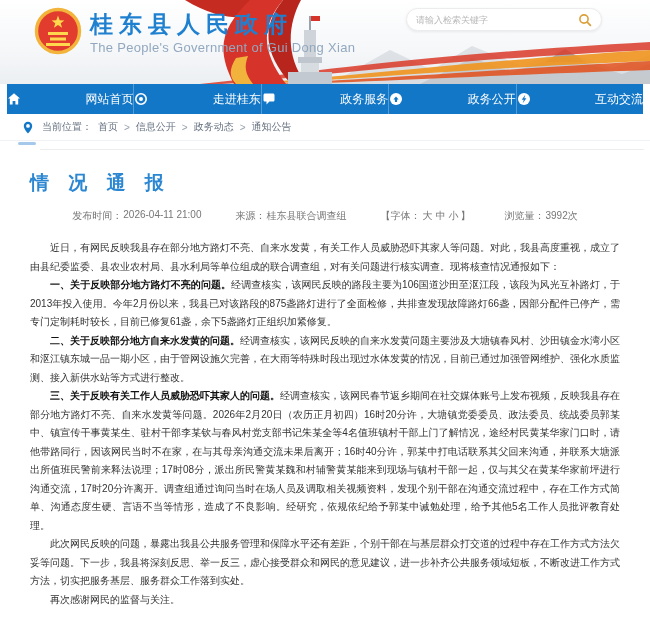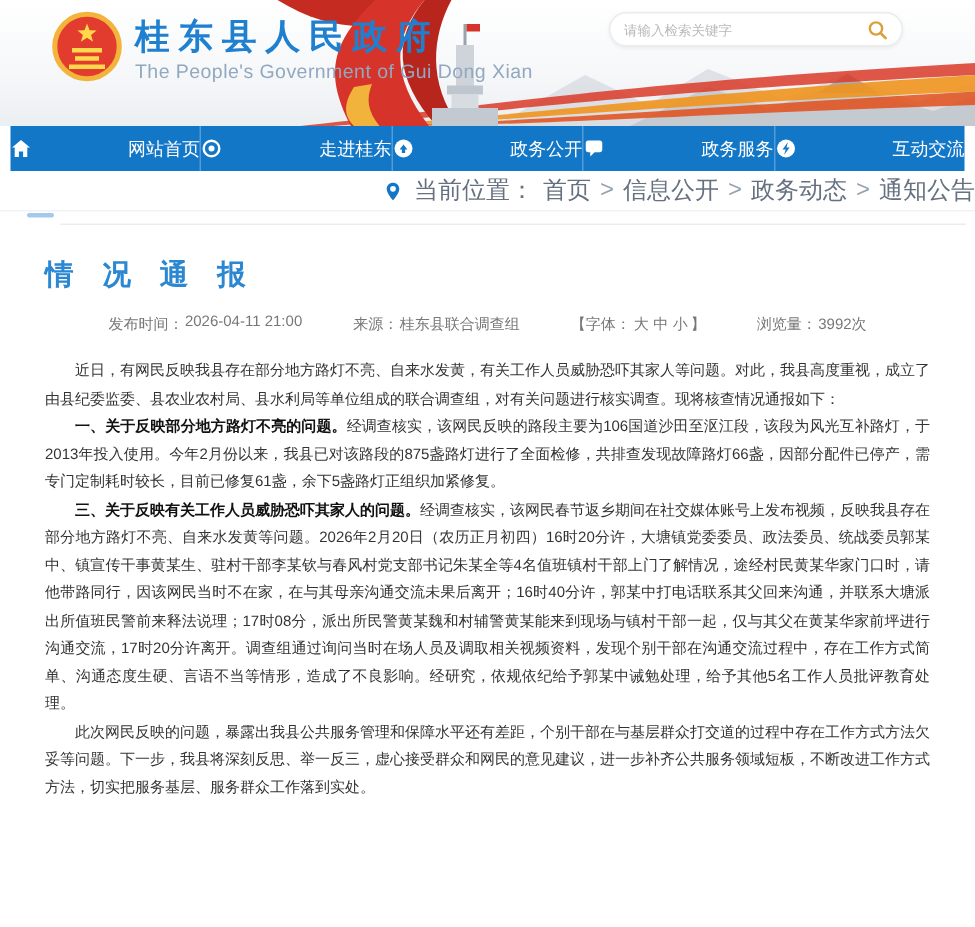--- a/index.html
+++ b/index.html
@@ -25,21 +25,21 @@
   .search-box input::placeholder{color:#b9b9b9;}
   .search-btn{width:14px;height:14px;display:flex;align-items:center;justify-content:center;cursor:pointer;}
 
   
   .main-nav{margin:0 7px;height:30px;background:var(--accent-blue);display:flex;}
   .nav-item{flex:1;display:flex;align-items:center;justify-content:space-between;gap:8px;color:#fff;font-size:12px;cursor:pointer;border-right:1px solid rgba(255,255,255,.28);}
   .nav-item:last-child{border-right:none;}
   .nav-item .ic{width:14px;height:14px;display:inline-flex;}
 
   
-  .breadcrumb-bar{height:27px;display:flex;align-items:center;gap:6px;padding-left:22px;font-size:16px;color:#667180;background:#fff;border-bottom:1px solid #f0f2f5;justify-content:flex-end;}
+  .breadcrumb-bar{height:27px;display:flex;align-items:center;gap:6px;padding-left:22px;font-size:10px;color:#667180;background:#fff;border-bottom:1px solid #f0f2f5;}
   .breadcrumb-bar .pin{width:12px;height:13px;display:inline-flex;margin-right:2px;}
   .crumb{cursor:pointer;color:#667180;}
   .crumb-sep{color:#98a2ad;}
   .sub-divider{position:relative;height:11px;}
   .accent-chip{position:absolute;left:18px;top:1px;width:18px;height:3px;background:#a5c9ea;border-radius:2px;}
   .card-top-line{position:absolute;left:40px;right:6px;top:8px;border-top:1px solid #ededed;}
 
   
   .content{padding:4px 30px 0;}
   .article-title{color:var(--article-title-blue);font-size:19px;font-weight:bold;letter-spacing:7px;margin:14px 0 13px;}
@@ -120,33 +120,33 @@
         <svg viewBox="0 0 14 14" aria-hidden="true">
             <circle cx="7" cy="7" r="5.2" fill="none" stroke="#fff" stroke-width="1.6"></circle>
             <circle cx="7" cy="7" r="2" fill="#fff"></circle>
           </svg>
       </span>
       <span>走进桂东</span>
     </div>
     <div class="nav-item">
       <span class="ic">
         <svg viewBox="0 0 14 14" aria-hidden="true">
+            <path d="M1.5 3.2 C1.5 2.3 2.2 1.6 3.1 1.6 H10.9 C11.8 1.6 12.5 2.3 12.5 3.2 V7.9 C12.5 8.8 11.8 9.5 10.9 9.5 H7.4 L4.5 12.4 V9.5 H3.1 C2.2 9.5 1.5 8.8 1.5 7.9 Z" fill="#fff"></path>
+          </svg>
+      </span>
+      <span>政务服务</span>
+    </div>
+    <div class="nav-item">
+      <span class="ic">
+        <svg viewBox="0 0 14 14" aria-hidden="true">
             <circle cx="7" cy="7" r="6" fill="#fff"></circle>
             <path d="M4.4 7.6 L7 4.4 L9.6 7.6 H8.1 V10 H5.9 V7.6 Z" fill="#1377c8"></path>
           </svg>
       </span>
       <span>政务公开</span>
-    </div>
-    <div class="nav-item">
-      <span class="ic">
-        <svg viewBox="0 0 14 14" aria-hidden="true">
-            <path d="M1.5 3.2 C1.5 2.3 2.2 1.6 3.1 1.6 H10.9 C11.8 1.6 12.5 2.3 12.5 3.2 V7.9 C12.5 8.8 11.8 9.5 10.9 9.5 H7.4 L4.5 12.4 V9.5 H3.1 C2.2 9.5 1.5 8.8 1.5 7.9 Z" fill="#fff"></path>
-          </svg>
-      </span>
-      <span>政务服务</span>
     </div>
     <div class="nav-item">
       <span class="ic">
         <svg viewBox="0 0 14 14" aria-hidden="true">
             <circle cx="7" cy="7" r="6" fill="#fff"></circle>
             <path d="M8.3 2.7 L4.7 7.7 H6.8 L5.7 11.3 L9.4 6.3 H7.3 Z" fill="#1377c8"></path>
           </svg>
       </span>
       <span>互动交流</span>
     </div>
@@ -194,19 +194,21 @@
       </span>
       <span class="meta-item">
         <span>浏览量：</span>
         <span>3992次</span>
       </span>
     </div>
 
     <div class="article-body">
       <p><b></b><span>近日，有网民反映我县存在部分地方路灯不亮、自来水发黄，有关工作人员威胁恐吓其家人等问题。对此，我县高度重视，成立了由县纪委监委、县农业农村局、县水利局等单位组成的联合调查组，对有关问题进行核实调查。现将核查情况通报如下：</span></p>
       <p><b>一、关于反映部分地方路灯不亮的问题。</b><span>经调查核实，该网民反映的路段主要为106国道沙田至沤江段，该段为风光互补路灯，于2013年投入使用。今年2月份以来，我县已对该路段的875盏路灯进行了全面检修，共排查发现故障路灯66盏，因部分配件已停产，需专门定制耗时较长，目前已修复61盏，余下5盏路灯正组织加紧修复。</span></p>
+      <p><b>二、关于反映部分地方自来水发黄的问题。</b><span>经调查核实，该网民反映的自来水发黄问题主要涉及大塘镇春风村、沙田镇金水湾小区和沤江镇东城一品一期小区，由于管网设施欠完善，在大雨等特殊时段出现过水体发黄的情况，目前已通过加强管网维护、强化水质监测、接入新供水站等方式进行整改。</span></p>
       <p><b>三、关于反映有关工作人员威胁恐吓其家人的问题。</b><span>经调查核实，该网民春节返乡期间在社交媒体账号上发布视频，反映我县存在部分地方路灯不亮、自来水发黄等问题。2026年2月20日（农历正月初四）16时20分许，大塘镇党委委员、政法委员、统战委员郭某中、镇宣传干事黄某生、驻村干部李某钦与春风村党支部书记朱某全等4名值班镇村干部上门了解情况，途经村民黄某华家门口时，请他带路同行，因该网民当时不在家，在与其母亲沟通交流未果后离开；16时40分许，郭某中打电话联系其父回来沟通，并联系大塘派出所值班民警前来释法说理；17时08分，派出所民警黄某魏和村辅警黄某能来到现场与镇村干部一起，仅与其父在黄某华家前坪进行沟通交流，17时20分许离开。调查组通过询问当时在场人员及调取相关视频资料，发现个别干部在沟通交流过程中，存在工作方式简单、沟通态度生硬、言语不当等情形，造成了不良影响。经研究，依规依纪给予郭某中诫勉处理，给予其他5名工作人员批评教育处理。</span></p>
       <p><b></b><span>此次网民反映的问题，暴露出我县公共服务管理和保障水平还有差距，个别干部在与基层群众打交道的过程中存在工作方式方法欠妥等问题。下一步，我县将深刻反思、举一反三，虚心接受群众和网民的意见建议，进一步补齐公共服务领域短板，不断改进工作方式方法，切实把服务基层、服务群众工作落到实处。</span></p>
+      <p><b></b><span>再次感谢网民的监督与关注。</span></p>
     </div>
 
   </div>
 
 </div>
 
 </body></html>

